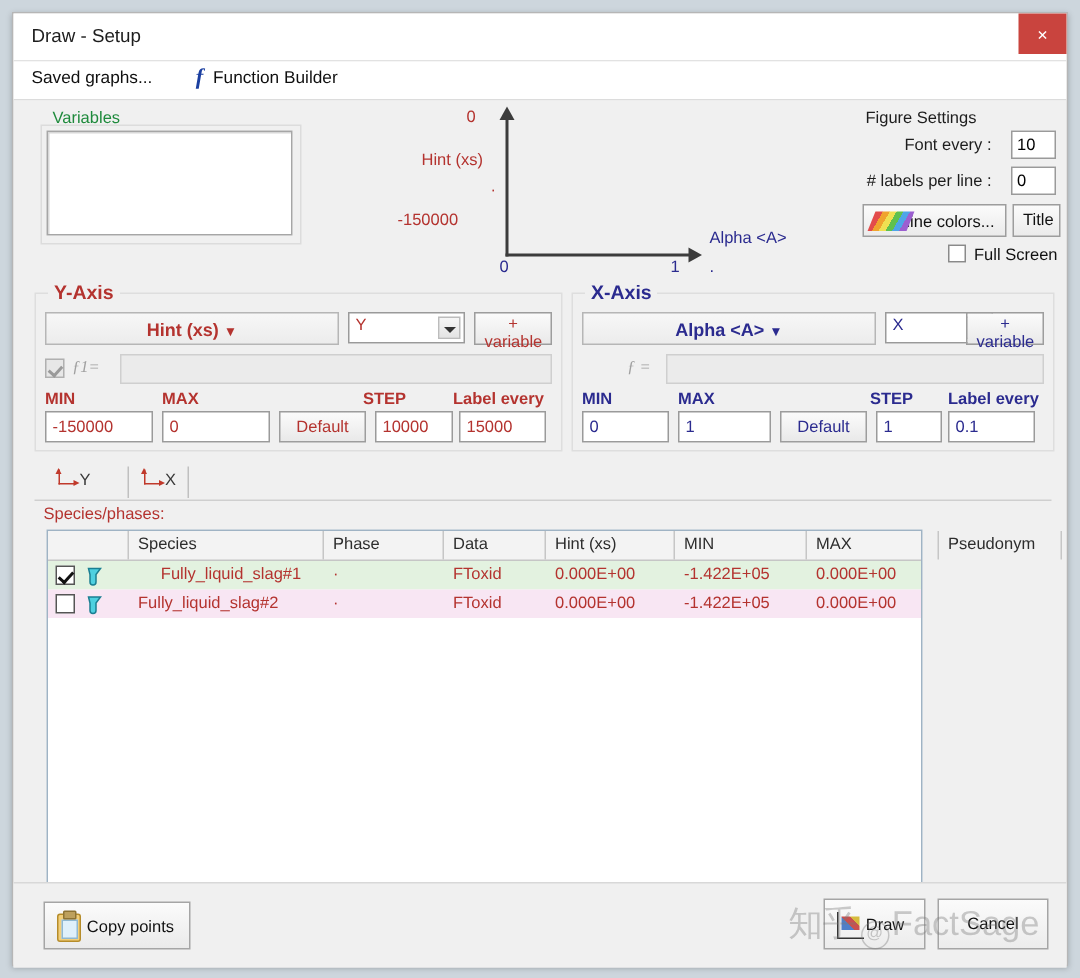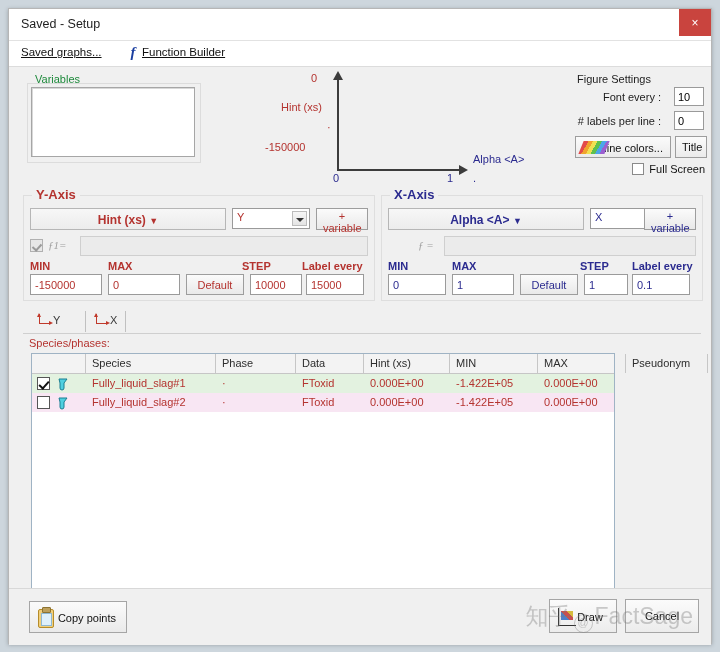--- a/index.html
+++ b/index.html
@@ -32,21 +32,20 @@
     font-size:12px;line-height:27px;text-align:center;cursor:pointer;
   }
   
   .menustrip{
     position:relative;height:25px;background:#ffffff;
     border-bottom:1px solid #dcdcdc;
   }
   .menu-item{
     position:absolute;top:5px;font-size:11.5px;color:#101010;cursor:pointer;
     white-space:nowrap;
-    text-decoration:underline;
   }
   .m-saved{left:12px;}
   .m-fb{left:133px;}
   .fx-icon{
     position:absolute;left:118px;top:3px;width:12px;height:16px;
     color:#1b3fa0;font-family:"Liberation Serif", serif;font-style:italic;
     font-weight:bold;font-size:15px;line-height:16px;text-align:center;
   }
   
   .content{position:relative;height:578px;background:#f0f0f0;}
@@ -327,21 +326,21 @@
     border:1.5px solid rgba(120,120,120,.38);vertical-align:-2px;
     text-align:center;line-height:15px;font-size:11px;margin:0 2px;
   }
 </style>
 </head>
 <body>
 
 <div class="window">
 
   <div class="titlebar">
-    <div class="title">Saved - Setup</div>
+    <div class="title">Draw - Setup</div>
     <button class="closebtn">×</button>
   </div>
 
   <div class="menustrip">
     <div class="menu-item m-saved">Saved graphs...</div>
     <div class="fx-icon">f</div>
     <div class="menu-item m-fb">Function Builder</div>
   </div>
 
   <div class="content">
@@ -459,21 +458,21 @@
         <div class="th" style="left:418px;width:88px;">MIN</div>
         <div class="th" style="left:506px;width:88px;">MAX</div>
         <div class="th" style="left:594px;width:82px;">Pseudonym</div>
       </div>
 
       <div class="trow r1">
         <span class="rowcheck on"></span>
         <svg class="beaker" viewBox="0 0 14 14">
           <path d="M3 2 h8 l-3 4 v5 a2 2 0 0 1 -4 0 v-5 z" fill="#4fd0e0" stroke="#1b7f92" stroke-width="1"></path>
         </svg>
-        <div class="td" style="left:54px;width:130px;">Fully_liquid_slag#1</div>
+        <div class="td" style="left:54px;width:130px;text-align:center;">Fully_liquid_slag#1</div>
         <div class="td" style="left:184px;width:80px;">·</div>
         <div class="td" style="left:264px;width:68px;">FToxid</div>
         <div class="td" style="left:332px;width:86px;">0.000E+00</div>
         <div class="td" style="left:418px;width:88px;">-1.422E+05</div>
         <div class="td" style="left:506px;width:88px;">0.000E+00</div>
         <div class="td" style="left:594px;width:82px;"></div>
       </div>
 
       <div class="trow r2">
         <span class="rowcheck"></span>

